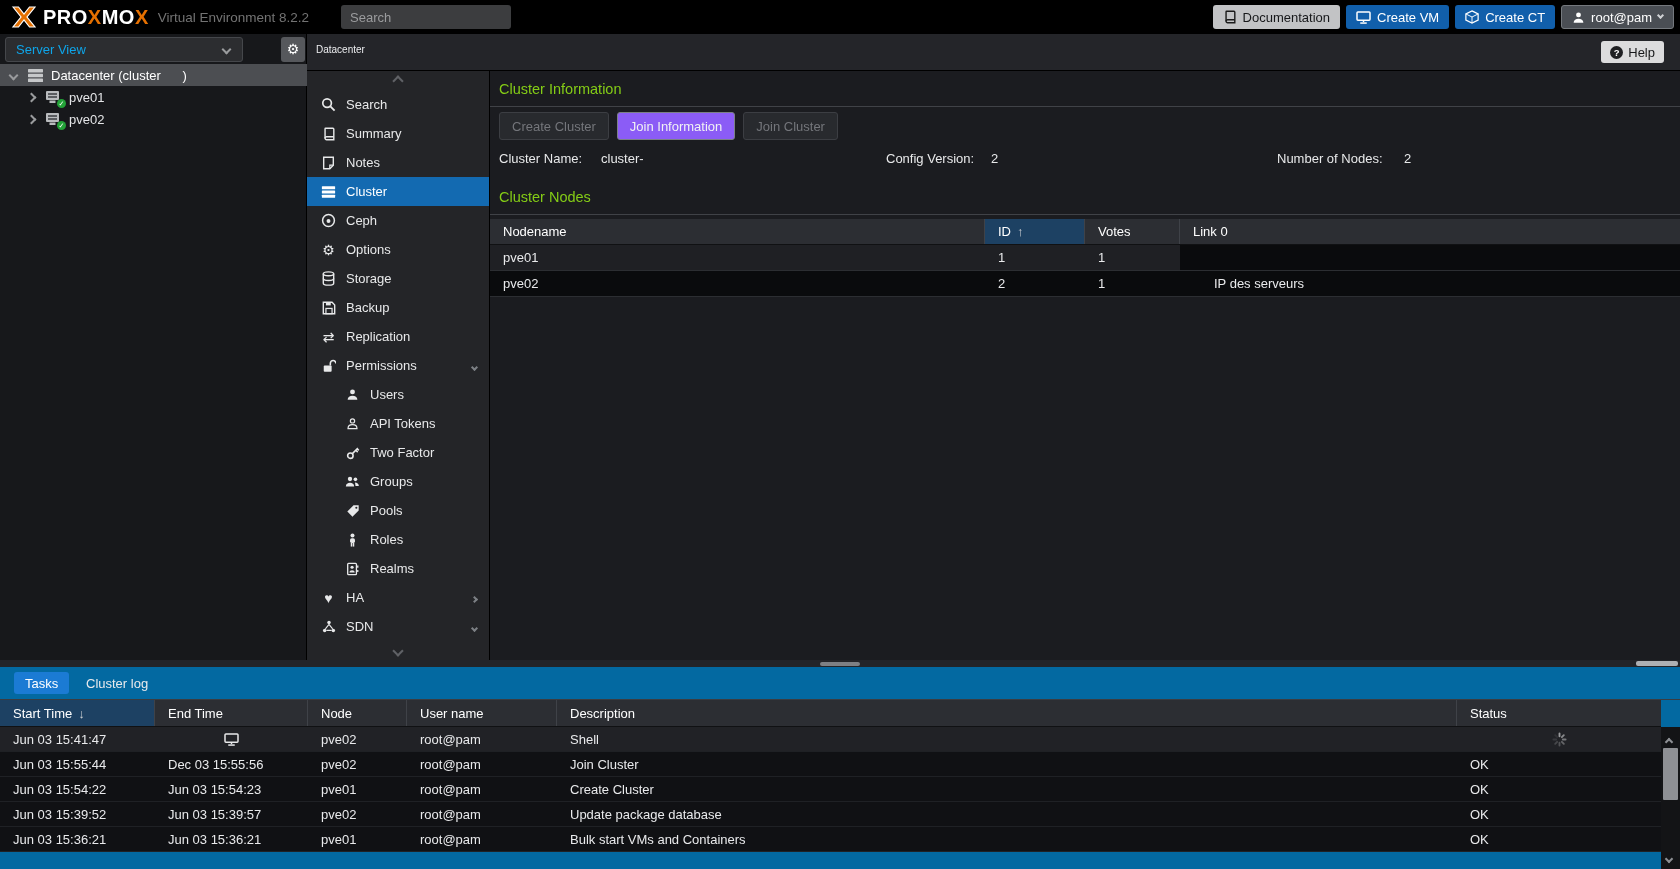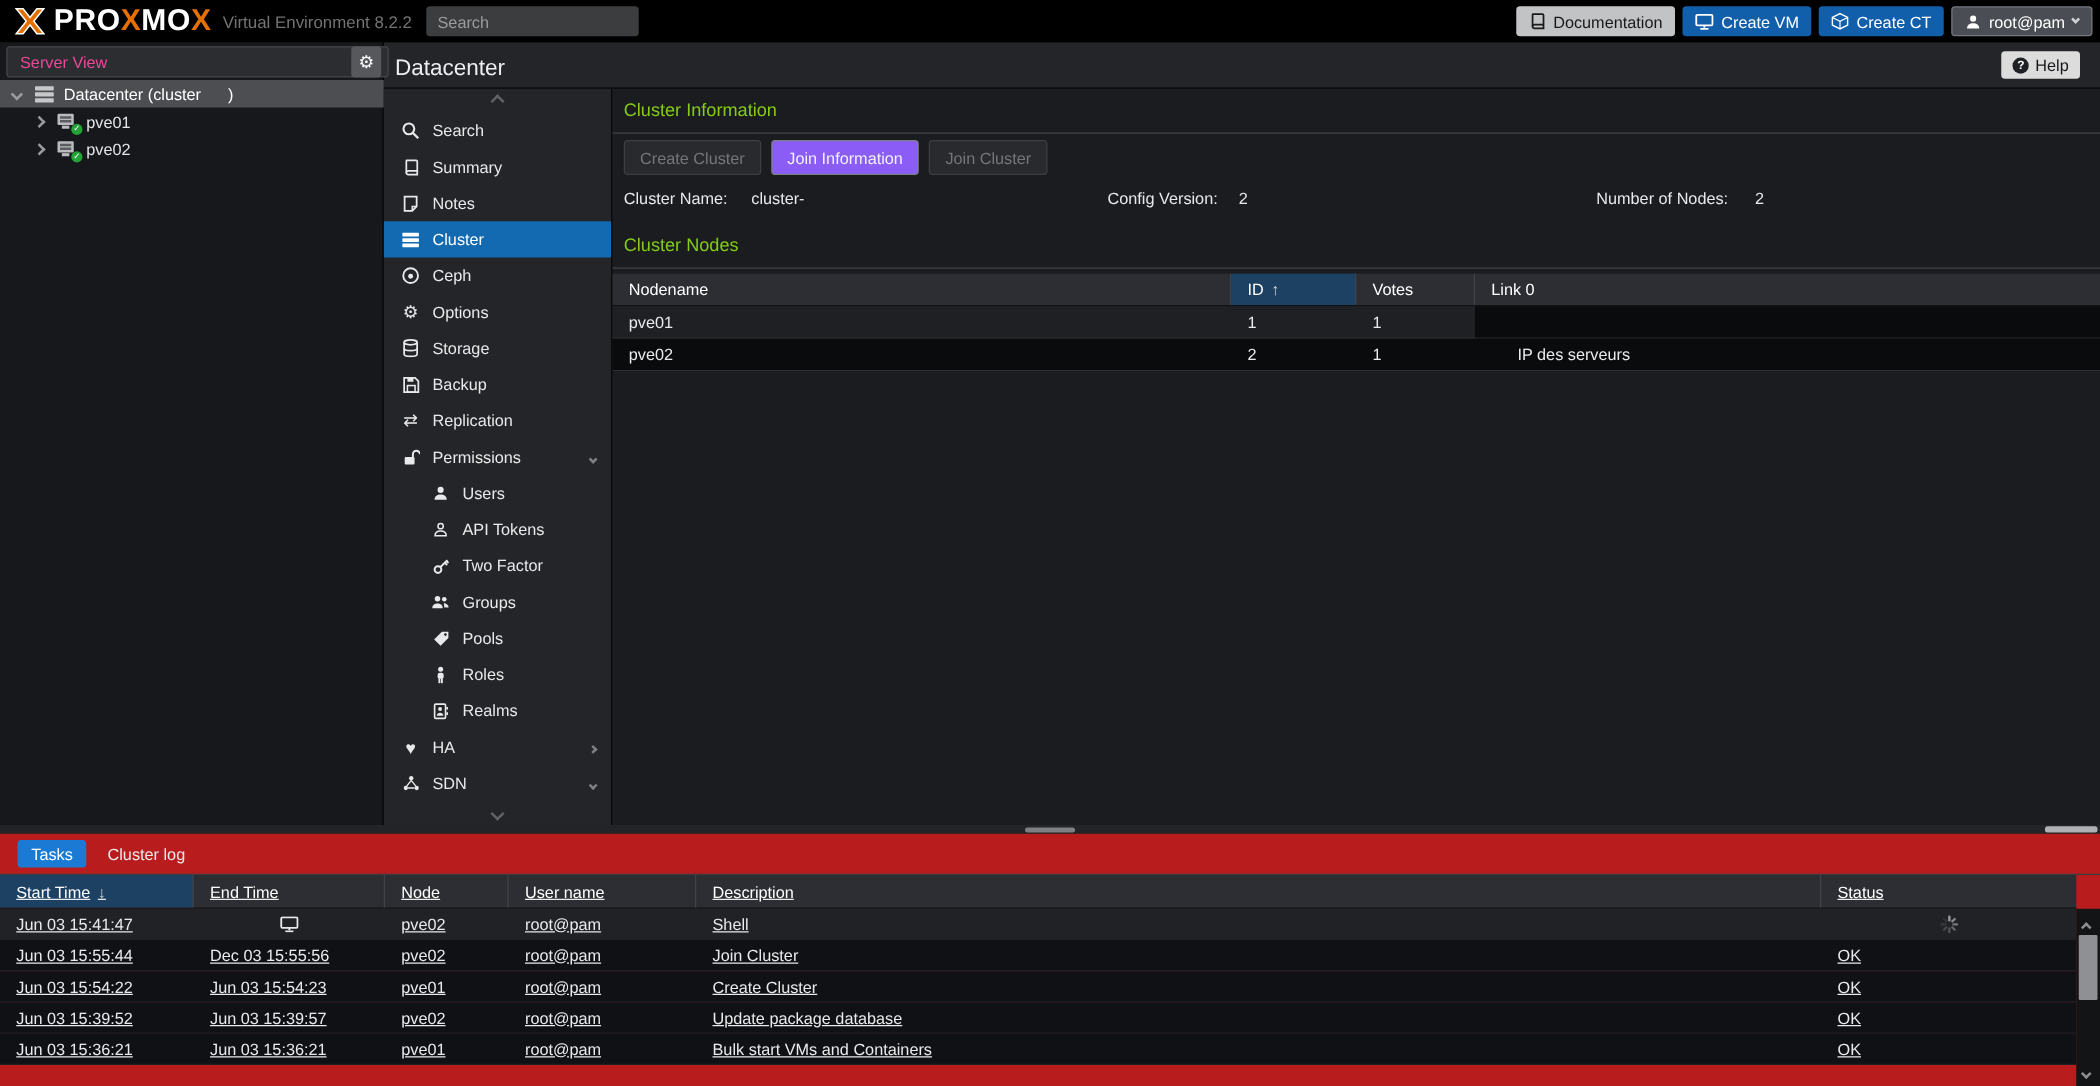--- a/index.html
+++ b/index.html
@@ -3,41 +3,41 @@
 <meta charset="utf-8">
 <style>
   * { margin:0; padding:0; box-sizing:border-box; }
   html,body { background:#0e0f11; }
   body { font-family:"Liberation Sans","DejaVu Sans",sans-serif; }
   .screen { position:relative; width:1680px; height:869px; overflow:hidden; background:#1a1b1e; color:#e9eaec; font-size:13px; }
 
   
   .topbar { position:absolute; left:0; top:0; width:1680px; height:34px; background:#000; display:flex; align-items:center; }
   .logo-wrap { display:flex; align-items:center; gap:7px; padding-left:10px; }
-  .brand { font-size:24px; font-weight:bold; color:#fff; letter-spacing:.5px; }
+  .brand { font-size:20px; font-weight:bold; color:#fff; letter-spacing:.5px; }
   .brand .ox { color:#e57000; }
   .subtitle { color:#737373; font-size:13.5px; margin-left:2px; }
   .top-search { position:absolute; left:341px; top:5px; width:170px; height:24px; background:#3c3d3f; border:none; border-radius:3px; color:#e9eaec; padding:0 9px; font-size:13px; font-family:inherit; }
   .top-search::placeholder { color:#9b9c9e; }
   .top-actions { position:absolute; right:6px; top:5px; display:flex; gap:6px; }
   .tbtn { height:24px; border-radius:3px; border:none; display:flex; align-items:center; gap:6px; padding:0 10px; font-size:13px; font-family:inherit; cursor:pointer; }
   .btn-doc { background:#c2c3c5; color:#17181a; }
   .btn-blue { background:#115fab; color:#fff; }
   .btn-user { background:#4a4e54; color:#fff; border:1px solid #75797e; }
 
   
   .content-header { position:absolute; left:307px; top:34px; width:1373px; height:37px; background:#242529; border-bottom:1px solid #000; }
-  .page-title { position:absolute; left:9px; top:10px; font-size:18px; color:#ecedef; }
+  .page-title { position:absolute; left:9px; top:10px; font-size:10px; color:#ecedef; }
   .help-btn { position:absolute; right:16px; top:7px; height:22px; background:#dcdcdd; color:#17181a; border:none; border-radius:3px; display:flex; align-items:center; gap:5px; padding:0 9px; font-size:13px; font-family:inherit; cursor:pointer; }
   .help-q { width:13px; height:13px; border-radius:50%; background:#1f2023; color:#fff; font-size:9.5px; font-weight:bold; display:flex; align-items:center; justify-content:center; }
 
   
   .sidebar { position:absolute; left:0; top:34px; width:307px; height:632px; background:#17181b; border-right:1px solid #000; }
   .view-row { position:absolute; left:0; top:1px; width:307px; height:28px; }
-  .view-combo { position:absolute; left:5px; top:2px; width:306px; height:25px; background:#2c2d30; border:1px solid #45474b; border-radius:3px; color:#ec4899; display:flex; align-items:center; padding:0 10px; cursor:pointer; }
+  .view-combo { position:absolute; left:5px; top:2px; width:238px; height:25px; background:#2c2d30; border:1px solid #45474b; border-radius:3px; color:#0ea5e9; display:flex; align-items:center; padding:0 10px; cursor:pointer; }
   .view-combo .chev { position:absolute; right:12px; top:8px; }
   .gear-btn { position:absolute; left:281px; top:2px; width:24px; height:25px; background:#56585c; border:none; border-radius:3px; color:#fff; font-size:14px; line-height:25px; text-align:center; cursor:pointer; }
   .tree { position:absolute; left:0; top:30px; width:307px; }
   .tree-row { position:relative; height:22px; display:flex; align-items:center; cursor:pointer; color:#e4e5e7; }
   .tree-row.selected { background:#4c4e52; color:#fff; }
   .tree-chev { margin-left:10px; }
   .tree-row.child .tree-chev { margin-left:28px; }
   .tree-icon { position:relative; margin-left:10px; width:17px; height:15px; display:inline-flex; }
   .badge { position:absolute; right:-4px; bottom:-3px; width:9px; height:9px; border-radius:50%; background:#23a238; color:#fff; font-size:7px; line-height:9px; text-align:center; font-weight:bold; }
   .tree-label { margin-left:7px; white-space:pre; }
@@ -79,21 +79,21 @@
   .sort-arrow { margin-left:6px; color:#cfd1d4; }
   .cell.redacted { background:#0a0b0d; }
   .cell.pad34 { padding-left:34px; }
 
   
   .splitter { position:absolute; left:0; top:660px; width:1680px; height:7px; background:#232428; cursor:row-resize; }
   .splitter-handle { position:absolute; left:820px; top:2px; width:40px; height:4px; border-radius:2px; background:#7e8084; }
   .scroll-corner { position:absolute; right:2px; top:1px; width:42px; height:5px; border-radius:2px; background:#aeb0b3; }
 
   
-  .tasks { position:absolute; left:0; top:667px; width:1680px; height:202px; background:#b91c1c;text-decoration:underline; }
+  .tasks { position:absolute; left:0; top:667px; width:1680px; height:202px; background:#0369a1; }
   .tasks-tabs { position:relative; height:33px; border-bottom:1px solid #3b3d41; }
   .tab { position:absolute; top:5px; height:22px; display:flex; align-items:center; padding:0 11px; border-radius:3px; cursor:pointer; color:#e9eaec; }
   .tab.active { background:#1b7bd4; color:#fff; }
   .tab.t2 { left:75px; }
   .tab.t1 { left:14px; }
   .tasks-grid-h { display:grid; grid-template-columns:155px 153px 99px 150px 900px 204px; width:1661px; height:27px; background:#2c2e33; border-bottom:1px solid #101113; }
   .task-row { display:grid; grid-template-columns:155px 153px 99px 150px 900px 204px; width:1661px; height:25px; border-bottom:1px solid #1f2125; background:#101114; }
   .task-row.light { background:#212226;text-align:center; }
   .cell.center { justify-content:center; padding-left:0; }
 

